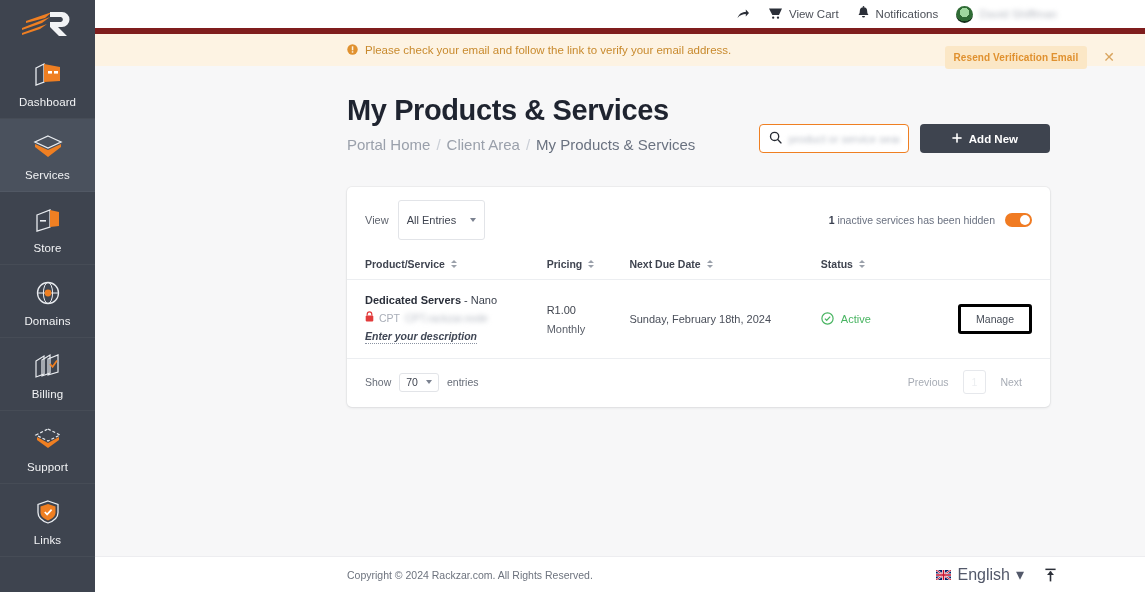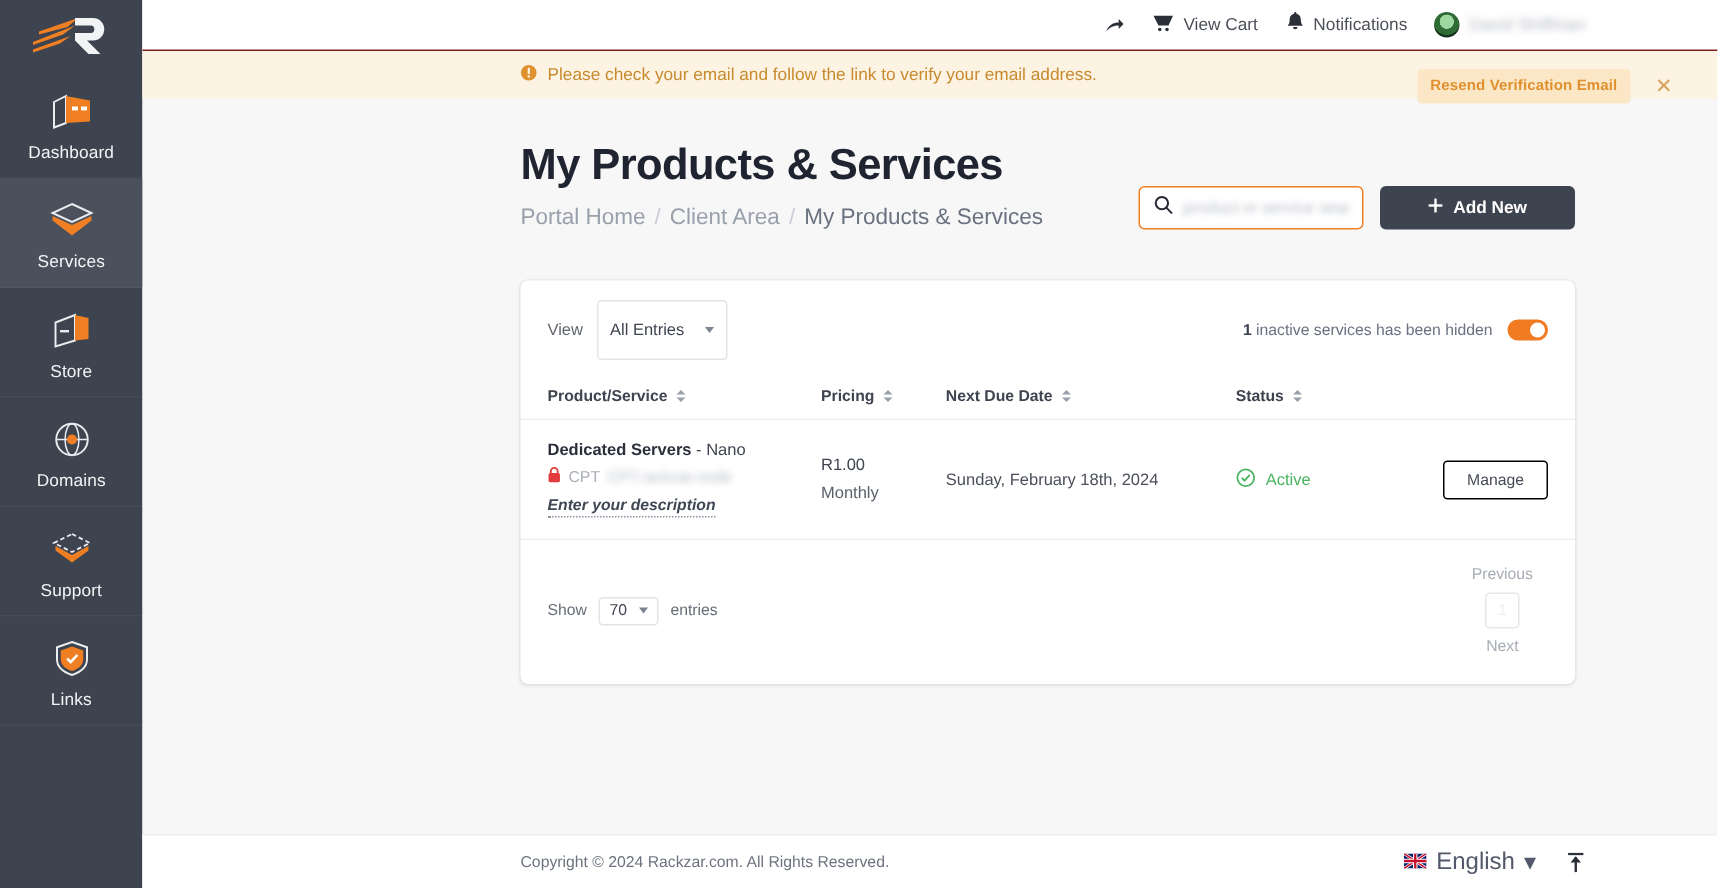--- a/index.html
+++ b/index.html
@@ -38,21 +38,21 @@
   }
 
   
   .right { flex: 1; height: 592px; display: flex; flex-direction: column; background: #f7f7f8; position: relative; }
 
   
   .topbar {
     height: 34px; background: #ffffff;
     display: flex; align-items: center; justify-content: flex-end;
     padding-right: 88px; gap: 0;
-    border-bottom: 1px solid #7f1d1d;
+    border-bottom: 6px solid #7f1d1d;
     flex: 0 0 34px;
   }
   .top-link {
     display: flex; align-items: center; gap: 6px;
     font-size: 11.5px; color: #4c5058;
     margin-left: 18px; cursor: pointer; white-space: nowrap;
   }
   .top-link.plain { margin-left: 14px; }
   .avatar {
     width: 17px; height: 17px; border-radius: 50%;
@@ -158,32 +158,32 @@
   .desc-link {
     display: inline-block; margin-top: 6px;
     font-size: 10.5px; font-style: italic; font-weight: bold; color: #3f4654;
     border-bottom: 1px dotted #8b93a2; cursor: pointer; padding-bottom: 1px;
   }
   .price-amt { color: #40454f; }
   .price-cyc { margin-top: 7px; color: #5a5f69; }
   .status-cell { display: flex; align-items: center; gap: 7px; }
   .status-text { color: #48b461; font-size: 11px; }
   .manage-btn {
-    border: 1px solid #000000; background: #fff; border-radius: 3px;
+    border: 3px solid #000000; background: #fff; border-radius: 3px;
     font-size: 10.5px; color: #464c57; padding: 6px 15px; cursor: pointer; text-align: center;
   }
 
   .card-foot { display: flex; align-items: center; padding: 11px 18px 13px 18px; }
   .show-label, .entries-label { font-size: 10.5px; color: #676d78; }
   .show-sel {
     display: inline-flex; align-items: center; gap: 8px;
     border: 1px solid #e2e4e8; border-radius: 3px; height: 19px;
     padding: 0 6px; margin: 0 8px; font-size: 10.5px; color: #3f4450; cursor: pointer;
   }
-  .pager { margin-left: auto; display: flex; align-items: center; gap: 0; flex-direction: column; }
+  .pager { margin-left: auto; display: flex; align-items: flex-start; gap: 0; }
   .pg { font-size: 10.5px; color: #a7acb5; padding: 6px 10px; cursor: pointer; }
   .pg-num {
     font-size: 10.5px; color: #eceef1; border: 1px solid #e6e8ec;
     border-radius: 3px; padding: 5px 8px; margin: 0 4px; cursor: pointer; min-width: 20px; text-align: center;
   }
 
   
   .footer {
     height: 36px; background: #fff; border-top: 1px solid #ededf0;
     display: flex; align-items: center;
@@ -248,20 +248,31 @@
         <svg width="30" height="28" viewBox="0 0 30 28">
           <circle cx="15" cy="14" r="10.5" fill="none" stroke="#e9ecf0" stroke-width="1.3"></circle>
           <ellipse cx="15" cy="14" rx="4.6" ry="10.5" fill="none" stroke="#e9ecf0" stroke-width="1"></ellipse>
           <path d="M4.6 14 h20.8" stroke="#e9ecf0" stroke-width="1" fill="none"></path>
           <circle cx="15" cy="14" r="3.4" fill="#ef7f22"></circle>
         </svg>
       </span>
       <span class="nav-label">Domains</span>
     </div>
 
+    <div class="nav-item">
+      <span class="nav-ico">
+        <svg width="32" height="28" viewBox="0 0 32 28">
+          <path d="M4 9 L12 4 L12 22 L4 25 Z" fill="none" stroke="#e9ecf0" stroke-width="1.2"></path>
+          <path d="M10 8 L18 3 L18 21 L10 24 Z" fill="none" stroke="#e9ecf0" stroke-width="1.2"></path>
+          <path d="M16 7 L26 3 L26 20 L16 23 Z" fill="none" stroke="#e9ecf0" stroke-width="1.2"></path>
+          <path d="M18 12 l2.6 2.8 L25 8.5" fill="none" stroke="#ef7f22" stroke-width="1.7"></path>
+        </svg>
+      </span>
+      <span class="nav-label">Billing</span>
+    </div>
 
     <div class="nav-item">
       <span class="nav-ico">
         <svg width="32" height="28" viewBox="0 0 32 28">
           <path d="M16 4 L28 10 L16 16 L4 10 Z" fill="none" stroke="#e9ecf0" stroke-width="1.2" stroke-dasharray="3 2"></path>
           <path d="M5 12 L16 18 L27 12 L27 15 L16 23 L5 15 Z" fill="#ef7f22"></path>
         </svg>
       </span>
       <span class="nav-label">Support</span>
     </div>

